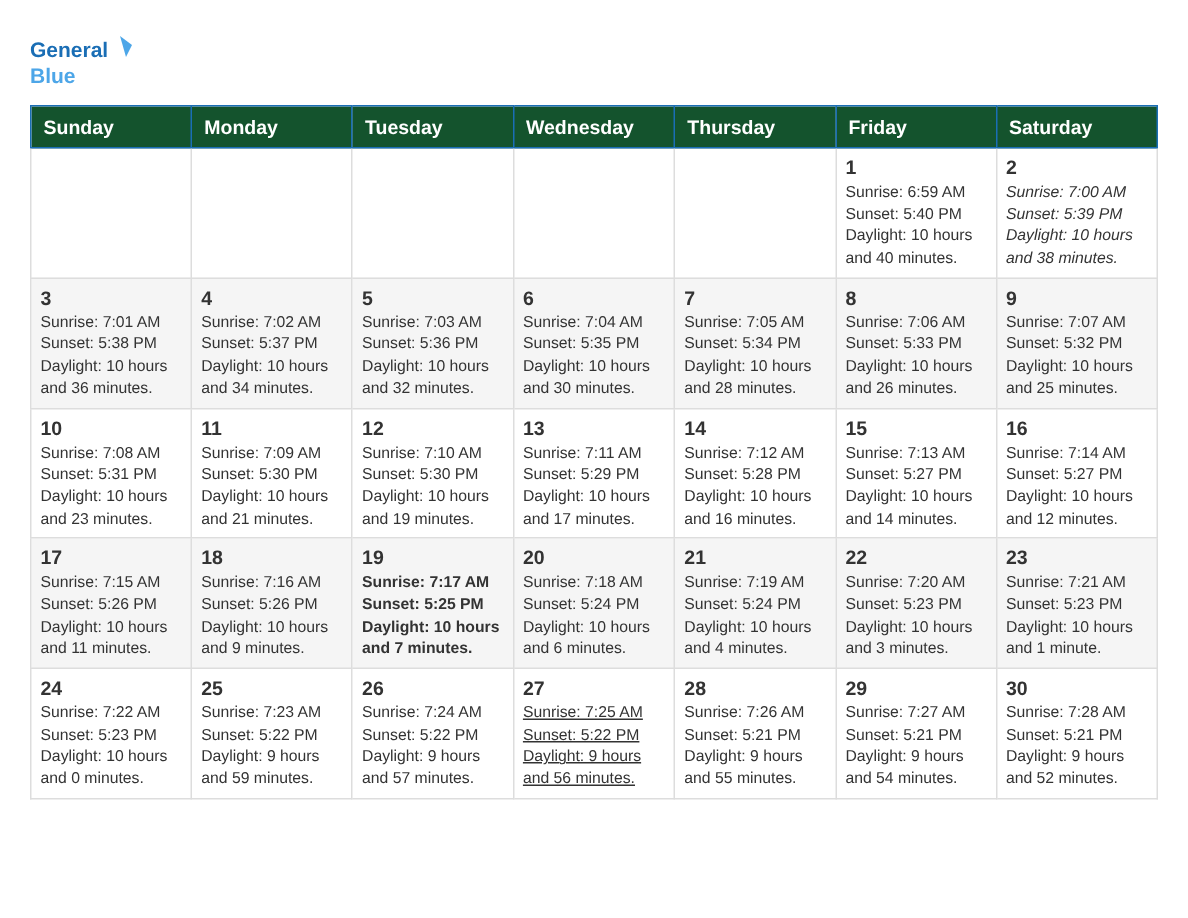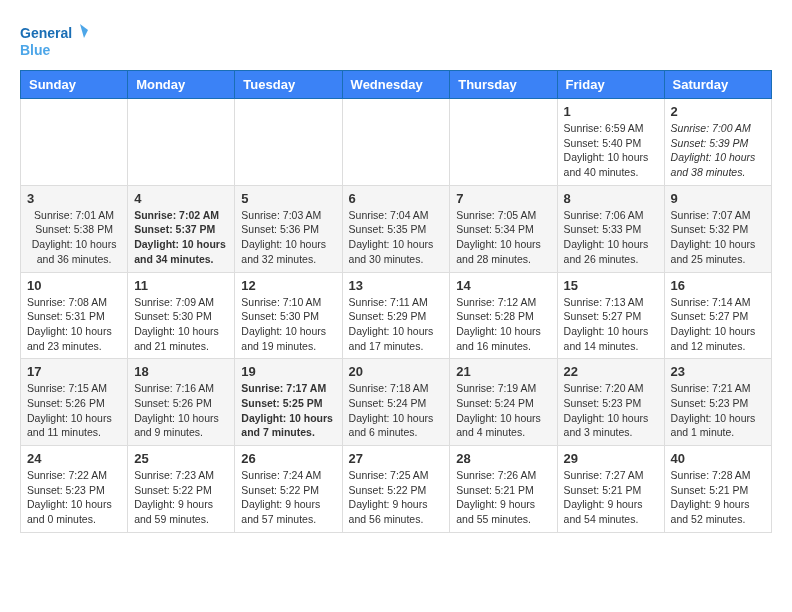--- a/index.html
+++ b/index.html
@@ -33,21 +33,21 @@
       font-size: 16px;
       font-weight: normal;
       color: #444;
     }
     .calendar {
       width: 100%;
       border-collapse: collapse;
       border: 1px solid #ccc;
     }
     .calendar th {
-      background: #3b82f6;
+      background: #14532d;
       color: #fff;
       font-size: 13px;
       font-weight: bold;
       padding: 6px 8px;
       text-align: left;
       border: 1px solid #1a6eb5;
     }
     .calendar td {
       width: 108px;
       vertical-align: top;
@@ -122,27 +122,27 @@
         <td>
           <span class="day-num">2</span>
           <div class="day-info" style="white-space: pre-line; font-style: italic;">Sunrise: 7:00 AM
 Sunset: 5:39 PM
 Daylight: 10 hours and 38 minutes.</div>
         </td>
       </tr>
       <tr>
         <td>
           <span class="day-num">3</span>
-          <div class="day-info" style="white-space: pre-line; text-align: center;">Sunrise: 7:01 AM
+          <div class="day-info" style="white-space: pre-line;">Sunrise: 7:01 AM
 Sunset: 5:38 PM
 Daylight: 10 hours and 36 minutes.</div>
         </td>
         <td>
           <span class="day-num">4</span>
-          <div class="day-info" style="white-space: pre-line; font-weight: bold;">Sunrise: 7:02 AM
+          <div class="day-info" style="white-space: pre-line;">Sunrise: 7:02 AM
 Sunset: 5:37 PM
 Daylight: 10 hours and 34 minutes.</div>
         </td>
         <td>
           <span class="day-num">5</span>
           <div class="day-info" style="white-space: pre-line;">Sunrise: 7:03 AM
 Sunset: 5:36 PM
 Daylight: 10 hours and 32 minutes.</div>
         </td>
         <td>
@@ -272,37 +272,37 @@
 Daylight: 9 hours and 59 minutes.</div>
         </td>
         <td>
           <span class="day-num">26</span>
           <div class="day-info" style="white-space: pre-line;">Sunrise: 7:24 AM
 Sunset: 5:22 PM
 Daylight: 9 hours and 57 minutes.</div>
         </td>
         <td>
           <span class="day-num">27</span>
-          <div class="day-info" style="white-space: pre-line;">Sunrise: 7:25 AM
+          <div class="day-info" style="white-space: pre-line; text-decoration: underline;">Sunrise: 7:25 AM
 Sunset: 5:22 PM
 Daylight: 9 hours and 56 minutes.</div>
         </td>
         <td>
           <span class="day-num">28</span>
           <div class="day-info" style="white-space: pre-line;">Sunrise: 7:26 AM
 Sunset: 5:21 PM
 Daylight: 9 hours and 55 minutes.</div>
         </td>
         <td>
           <span class="day-num">29</span>
           <div class="day-info" style="white-space: pre-line;">Sunrise: 7:27 AM
 Sunset: 5:21 PM
 Daylight: 9 hours and 54 minutes.</div>
         </td>
         <td>
-          <span class="day-num">40</span>
+          <span class="day-num">30</span>
           <div class="day-info" style="white-space: pre-line;">Sunrise: 7:28 AM
 Sunset: 5:21 PM
 Daylight: 9 hours and 52 minutes.</div>
         </td>
       </tr>
     </tbody>
 </table>
 
 </body></html>

